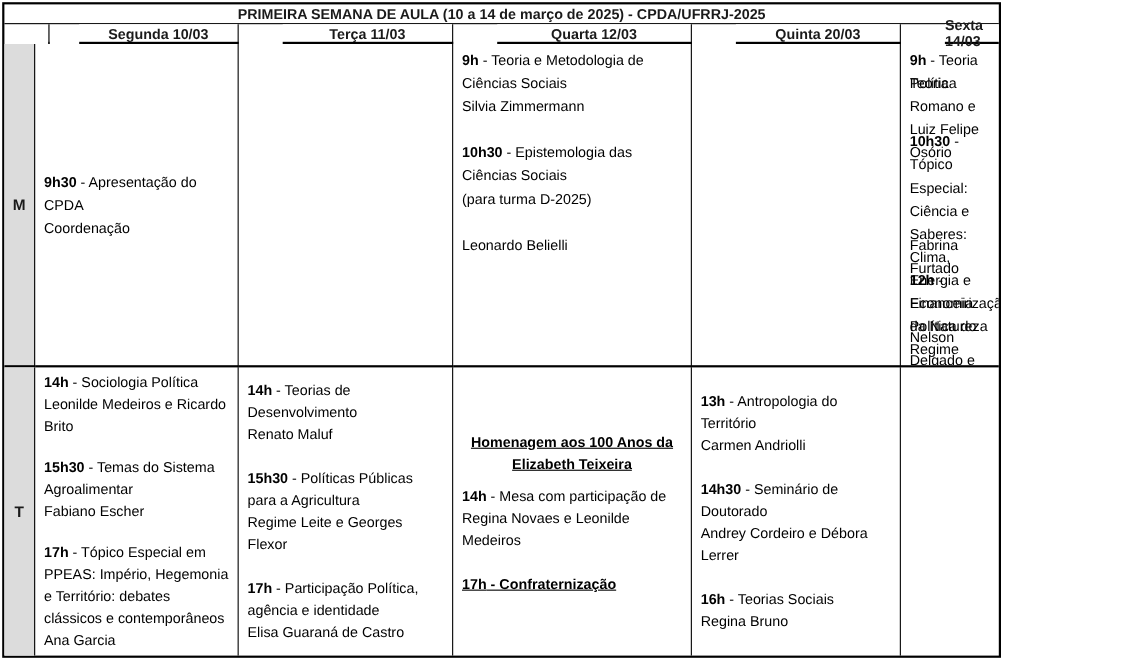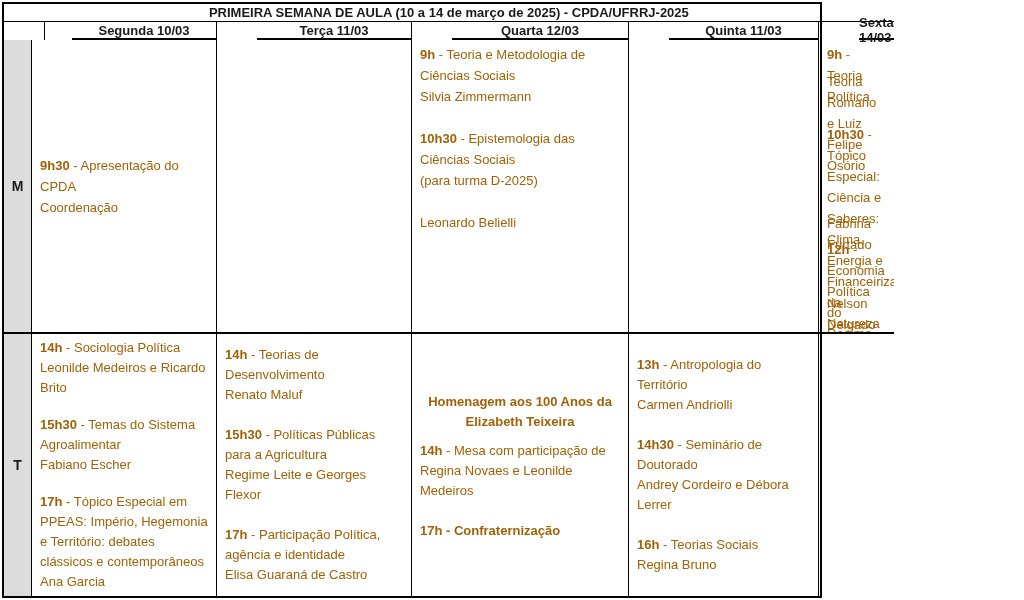--- a/index.html
+++ b/index.html
@@ -6,21 +6,21 @@
   html, body {
     width: 1024px; height: 600px;
     background: #ffffff;
     font-family: "Liberation Sans", sans-serif;
     color: #1a1a1a;
     overflow: hidden;
   }
   .schedule {
     position: absolute;
     left: 2px; top: 2px;
-    width: 820px; height: 596px;
+    width: 908px; height: 596px;
     border: 2px solid #000;
     display: grid;
     grid-template-columns: 28px 185px 195px 217px 190px 1fr;
     grid-template-rows: 18px 18px 294px 1fr;
     background: #fff;
   }
   .title-row {
     grid-column: 1 / 7;
     border-bottom: 1px solid #000;
     display: flex; align-items: center; justify-content: center;
@@ -50,37 +50,37 @@
     display: flex; flex-direction: column;
     overflow: hidden;
   }
   .cell.last { border-right: none; }
   .cell.v-center { justify-content: center; }
   .cell.v-top { justify-content: flex-start; }
   .row-m .line, .row-m .gap { line-height: 21px; min-height: 0; }
   .row-t .line, .row-t .gap { line-height: 20px; }
   .row-m .gap { height: 21px; }
   .row-t .gap { height: 20px; }
-  .line { color: #a16207; }
+  .line { color: #000000; }
   .line .time { font-weight: bold; }
-  .line.bold { font-weight: bold; }
+  .line.bold { font-weight: bold; text-decoration: underline; }
   .line.centered { text-align: center; font-weight: bold; margin-bottom: 9px; padding-top: 2px; }
 </style>
 </head>
 <body>
 
 <div class="schedule">
 
   <div class="title-row">PRIMEIRA SEMANA DE AULA (10 a 14 de março de 2025) - CPDA/UFRRJ-2025</div>
 
   <div class="hdr corner"></div>
   <div class="hdr">Segunda 10/03</div>
   <div class="hdr">Terça 11/03</div>
   <div class="hdr">Quarta 12/03</div>
-  <div class="hdr">Quinta 11/03</div>
+  <div class="hdr">Quinta 20/03</div>
   <div class="hdr no-br">Sexta 14/03</div>
 
   <div class="rowlabel row-m">M</div>
   <div class="row-m cellwrap" style="display:contents">
     <div class="cell v-center row-m">
         <div class="line"><span class="time">9h30</span> - Apresentação do CPDA</div>
         <div class="line">Coordenação</div>
       </div>
     <div class="cell v-top row-m"></div>
     <div class="cell v-top row-m">

